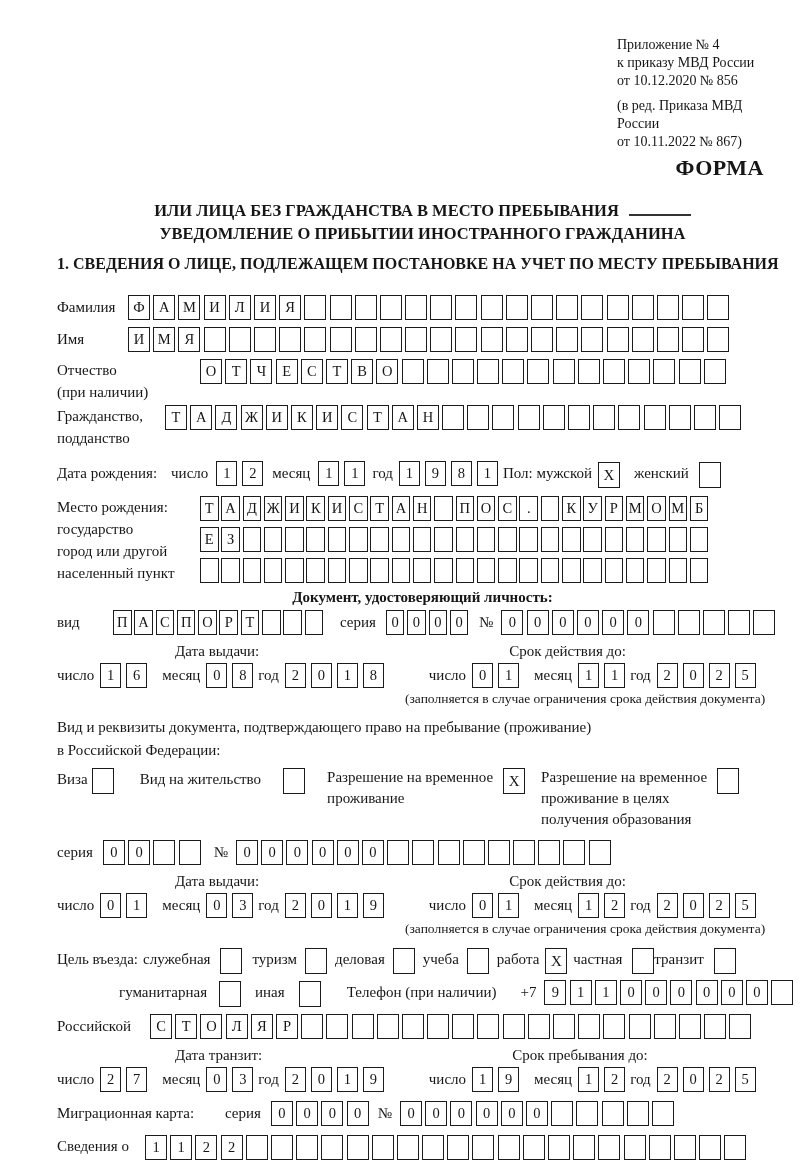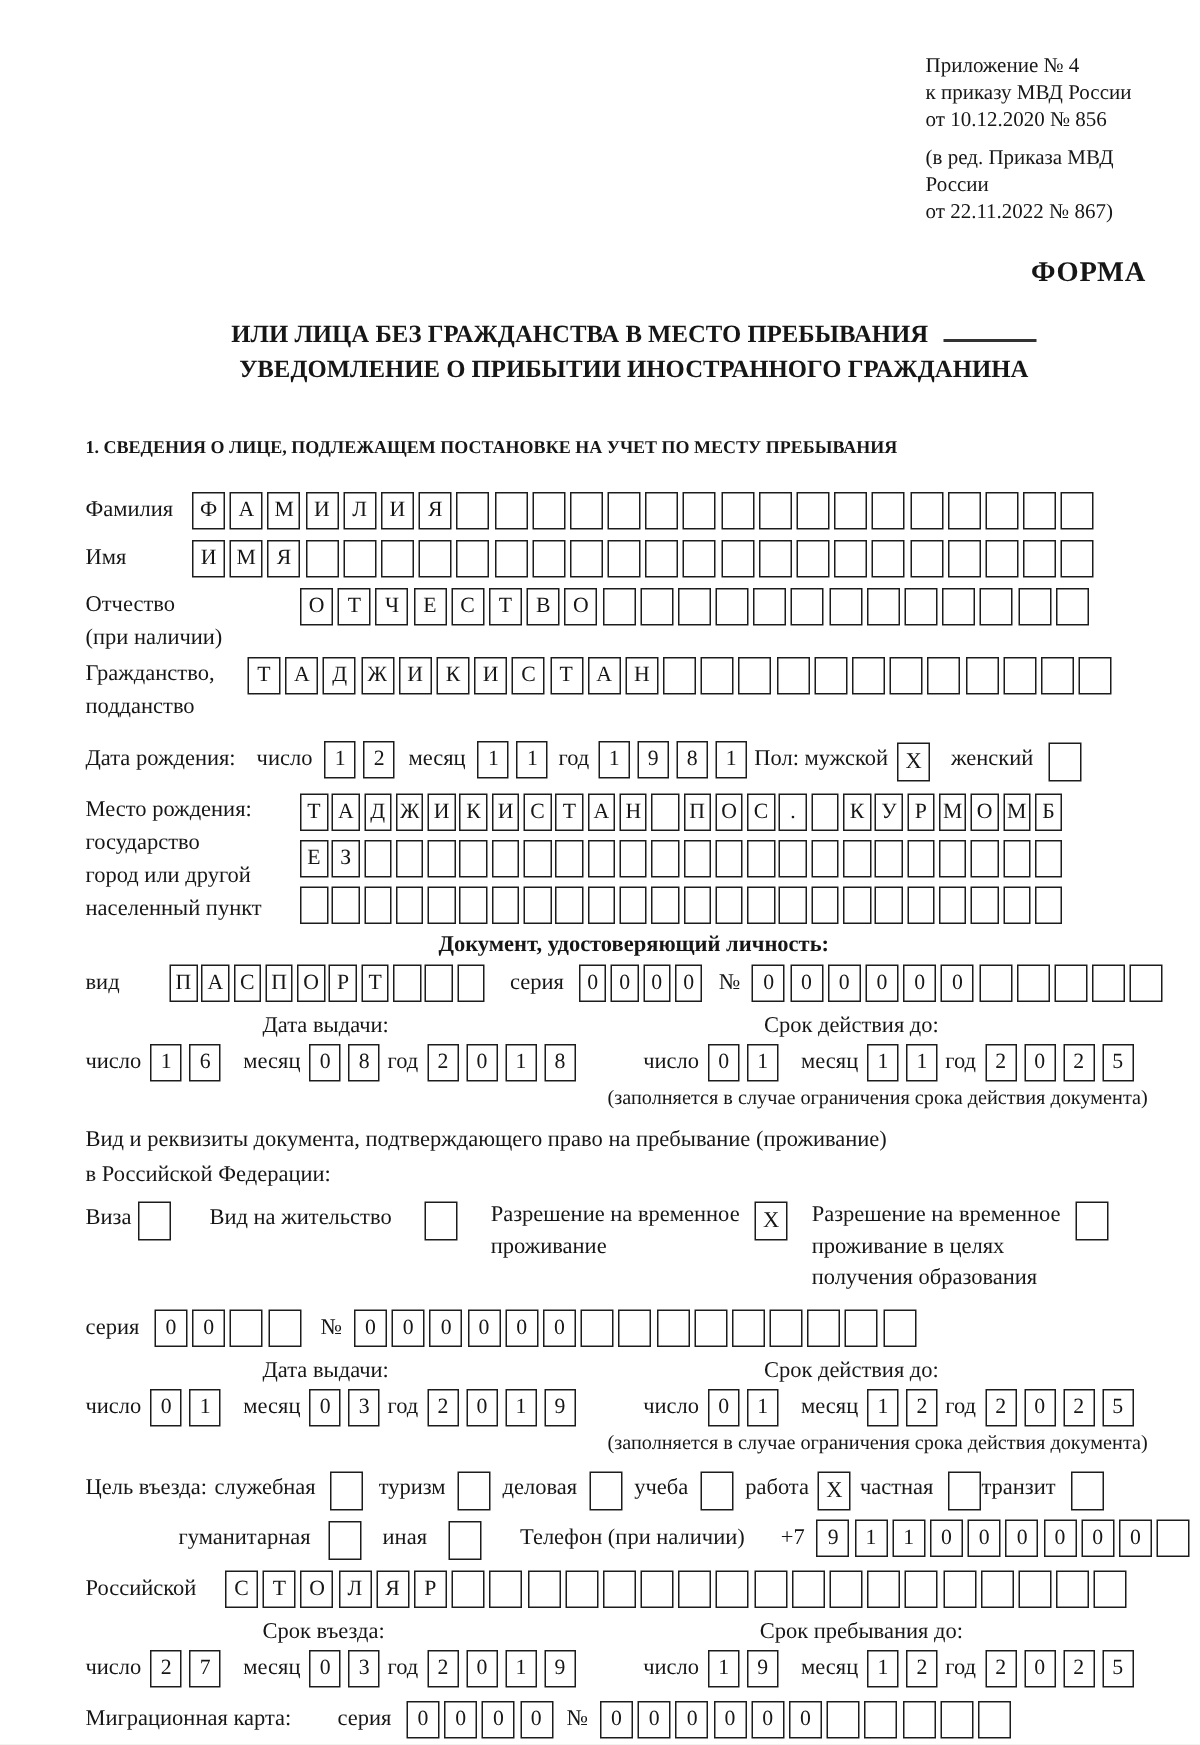--- a/index.html
+++ b/index.html
@@ -4,24 +4,24 @@
 <style>
   html,body { margin:0; padding:0; background:#e8e8e8; }
   .page {
     width:800px; height:1163px; box-sizing:border-box; margin:0 auto;
     background:#ffffff; color:#161616;
     font-family:"Liberation Serif","DejaVu Serif",serif;
     font-size:15px; padding:36px 12px 0 57px; position:relative; overflow:hidden;
   }
   .appendix { margin-left:560px; font-size:14px; line-height:18px; }
   .appendix .gap { margin-top:7px; }
-  .forma { text-align:right; padding-right:24px; font-weight:bold; font-size:19px; margin-top:20px; letter-spacing:0.5px; }
+  .forma { text-align:right; padding-right:24px; font-weight:bold; font-size:22px; margin-top:4px; letter-spacing:0.5px; }
   .title { text-align:center; font-weight:bold; font-size:16.5px; line-height:23px; margin-top:18px; }
   .blank-line { display:inline-block; width:62px; height:14px; border-bottom:2px solid #333; margin-left:10px; }
-  .sec { font-weight:bold; font-size:12px; margin-top:34px; }
+  .sec { font-weight:bold; font-size:16px; margin-top:10px; }
 
   .row { display:flex; align-items:flex-start; margin-top:7px; }
   .lbl { padding-top:4px; white-space:nowrap; }
   .lblcol { line-height:22px; }
   .w71 { width:71px; flex:0 0 71px; }
   .w108 { width:108px; flex:0 0 108px; }
   .w143 { width:143px; flex:0 0 143px; }
   .w88 { width:88px; flex:0 0 88px; }
 
   .cells { display:flex; flex-wrap:nowrap; }
@@ -56,21 +56,21 @@
 </head>
 <body>
 
 <div class="page">
 
   <div class="appendix">
     <div>Приложение № 4</div>
     <div>к приказу МВД России</div>
     <div>от 10.12.2020 № 856</div>
     <div class="gap">(в ред. Приказа МВД России</div>
-    <div>от 22.11.2022 № 867)</div>
+    <div>от 10.11.2022 № 867)</div>
   </div>
 
   <div class="forma">ФОРМА</div>
 
   <div class="title">
     <div><span>ИЛИ ЛИЦА БЕЗ ГРАЖДАНСТВА В МЕСТО ПРЕБЫВАНИЯ</span><span class="blank-line"></span></div>
     <div>УВЕДОМЛЕНИЕ О ПРИБЫТИИ ИНОСТРАННОГО ГРАЖДАНИНА</div>
   </div>
 
   <div class="sec">1. СВЕДЕНИЯ О ЛИЦЕ, ПОДЛЕЖАЩЕМ ПОСТАНОВКЕ НА УЧЕТ ПО МЕСТУ ПРЕБЫВАНИЯ</div>
@@ -562,21 +562,21 @@
         <span class="cell"></span>
         <span class="cell"></span>
         <span class="cell"></span>
         <span class="cell"></span>
         <span class="cell"></span>
         <span class="cell"></span>
       </div>
   </div>
 
   <div class="dlabels">
-    <span class="dl1">Срок въезда:</span>
+    <span class="dl1">Дата транзит:</span>
     <span class="dl2">Срок пребывания до:</span>
   </div>
   <div class="row daterow">
     <div class="dgrp">
       <span class="lbl">число</span>
       <div class="cells date">
           <span class="cell">2</span>
           <span class="cell">7</span>
         </div>
       <span class="lbl mid">месяц</span>

